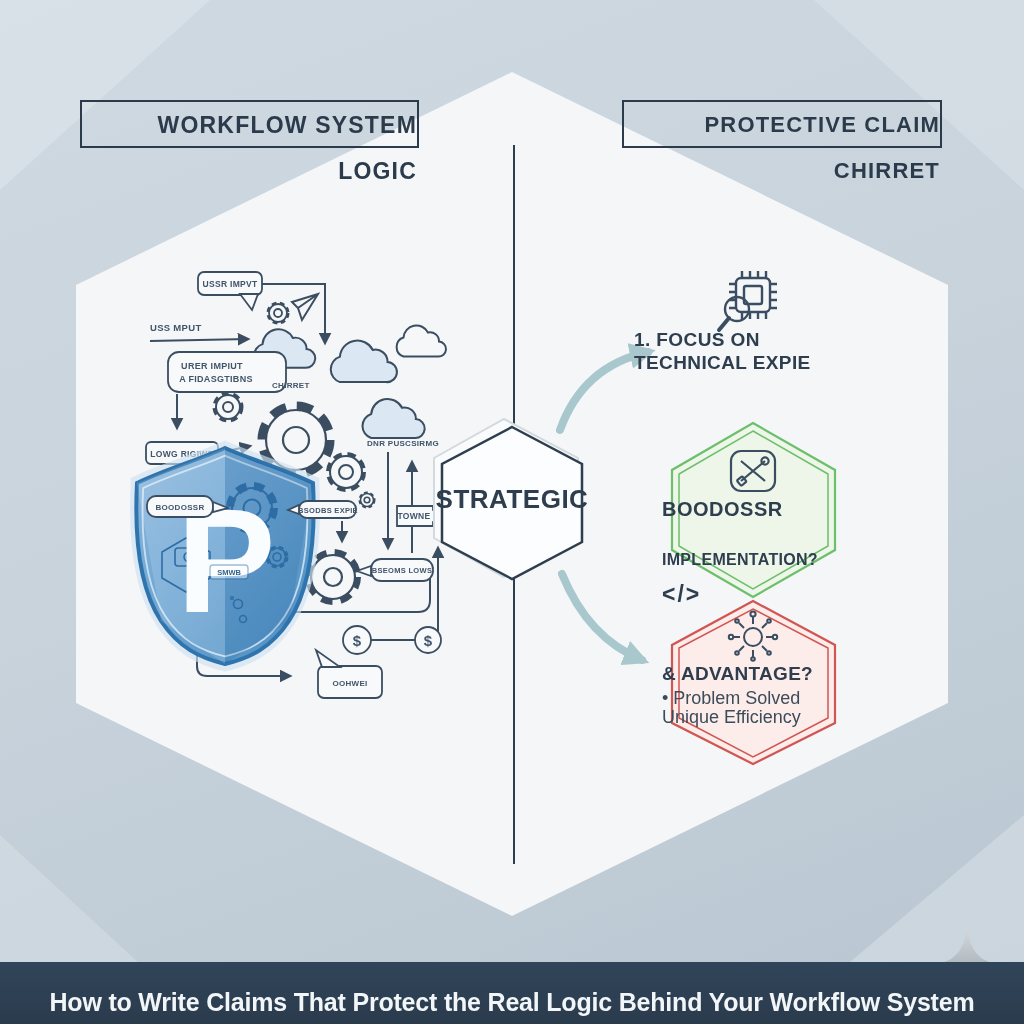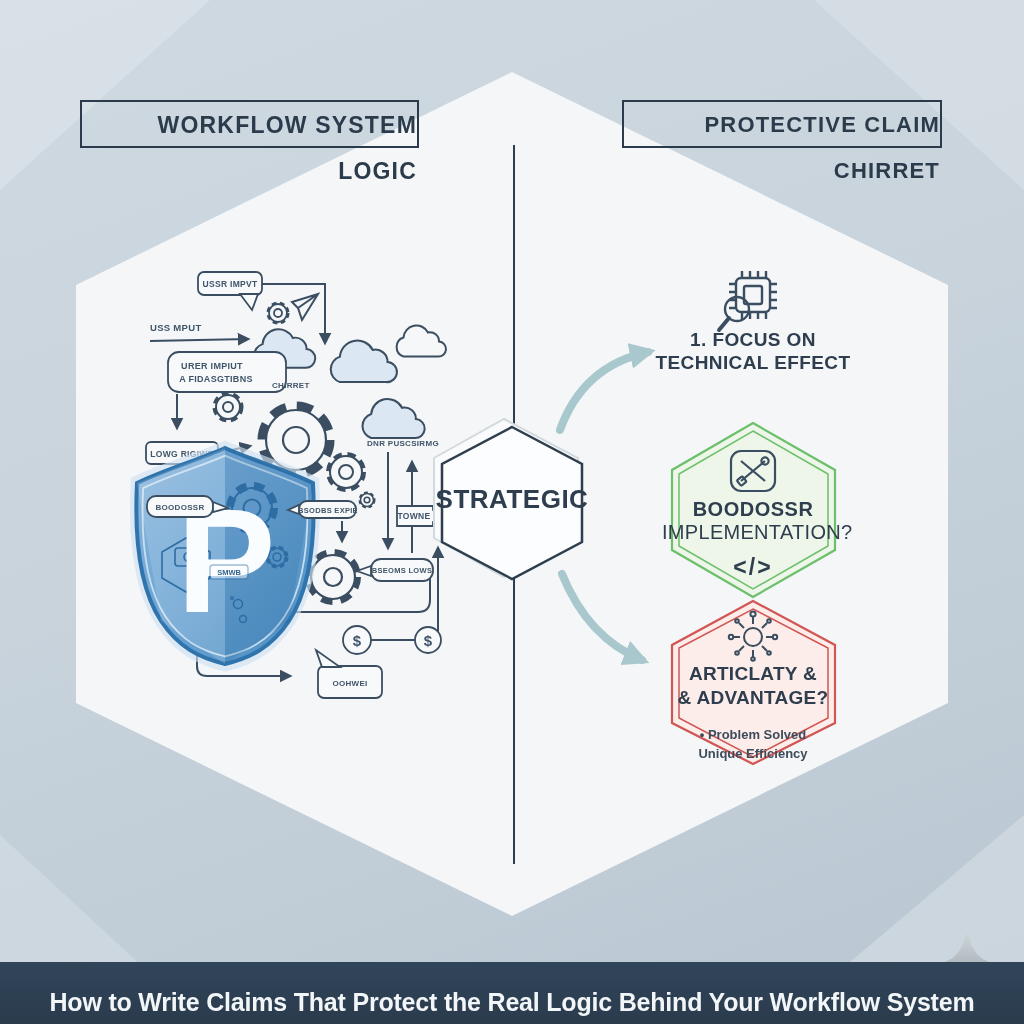--- a/index.html
+++ b/index.html
@@ -13,31 +13,31 @@
   .hdr-box{
     border:2px solid #2c3b4b;color:#2c3b4b;font-weight:bold;
     text-align:right;letter-spacing:1.2px;background:transparent;
   }
   #hdr-left{left:80px;top:100px;width:335px;height:44px;line-height:46px;font-size:23px;}
   #hdr-right{left:622px;top:100px;width:316px;height:44px;line-height:46px;font-size:22px;}
   .ctr-text{
     left:427px;top:482px;width:170px;text-align:center;color:#2e3e4e;
     font-weight:bold;font-size:26px;line-height:34px;letter-spacing:.5px;
   }
-  .r-item{text-align:center;color:#2e3e4e;}
+  .r-item{text-align:left;color:#2e3e4e;}
   #item1{left:634px;top:328px;width:238px;}
   #item1 .t{font-weight:bold;font-size:19px;line-height:23px;letter-spacing:.4px;}
   #item1 .bl{margin-top:8px;font-size:14px;line-height:19px;color:#3c4c5a;font-weight:500;}
   #item2{left:662px;top:497px;width:182px;}
   #item2 .t1{font-weight:bold;font-size:20px;line-height:24px;letter-spacing:.5px;}
-  #item2 .t2{font-weight:normal;font-size:20px;line-height:23px;letter-spacing:.3px;}
+  #item2 .t2{font-weight:bold;font-size:16px;line-height:23px;letter-spacing:.3px;margin-top:27px;}
   #item2 .code{font-weight:bold;font-size:23px;margin-top:10px;letter-spacing:2px;}
   #item3{left:662px;top:662px;width:182px;}
   #item3 .t1,#item3 .t2{font-weight:bold;font-size:19px;line-height:24px;letter-spacing:.3px;}
-  #item3 .bl{margin-top:15px;font-size:13px;line-height:19px;color:#3c4c5a;font-weight:700;}
+  #item3 .bl{margin-top:3px;font-size:18px;line-height:19px;color:#3c4c5a;font-weight:400;}
   .bullet::before{content:"\2022\00a0";}
   #footer{
     left:0;top:962px;width:1024px;height:80px;
     background:linear-gradient(#31455a,#283848);
     color:#f2f6f8;font-weight:bold;font-size:25px;letter-spacing:-.2px;
     display:flex;align-items:center;justify-content:center;white-space:nowrap;
   }
   .fc-line{stroke:#3b4e61;stroke-width:2;fill:none;}
   .fc-box{fill:#f7f9fb;stroke:#3b4e61;stroke-width:1.8;}
   .fc-label{font-family:"Liberation Sans",sans-serif;font-weight:bold;fill:#41556a;letter-spacing:.3px;}
@@ -293,33 +293,32 @@
 
 <div class="overlay hdr-box" id="hdr-left">WORKFLOW SYSTEM LOGIC</div>
 <div class="overlay hdr-box" id="hdr-right">PROTECTIVE CLAIM CHIRRET</div>
 
 <div class="overlay ctr-text">
   <div>STRATEGIC</div>
 </div>
 
 <div class="overlay r-item" id="item1">
   <div class="t">1. FOCUS ON</div>
-  <div class="t">TECHNICAL EFFECT</div>
+  <div class="t">TECHNICAL EXPIE</div>
   <div class="bl">
   </div>
 </div>
 
 <div class="overlay r-item" id="item2">
   <div class="t1">BOODOSSR</div>
   <div class="t2">IMPLEMENTATION?</div>
   <div class="code">&lt;/&gt;</div>
 </div>
 
 <div class="overlay r-item" id="item3">
-  <div class="t1">ARTICLATY &amp;</div>
   <div class="t2">&amp; ADVANTAGE?</div>
   <div class="bl">
     <div class="bullet">Problem Solved</div>
     <div>Unique Efficiency</div>
   </div>
 </div>
 
 <div class="overlay" id="footer">
   <span>How to Write Claims That Protect the Real Logic Behind Your Workflow System</span>
 </div>

